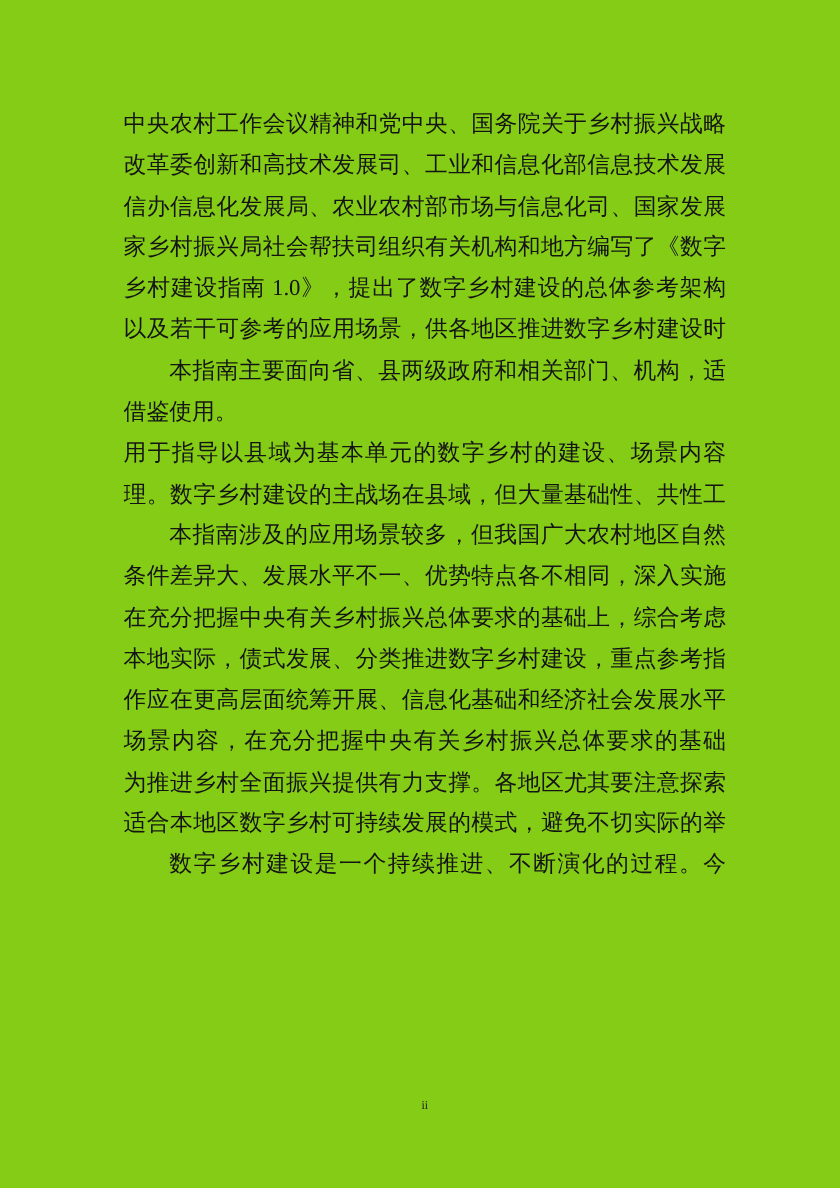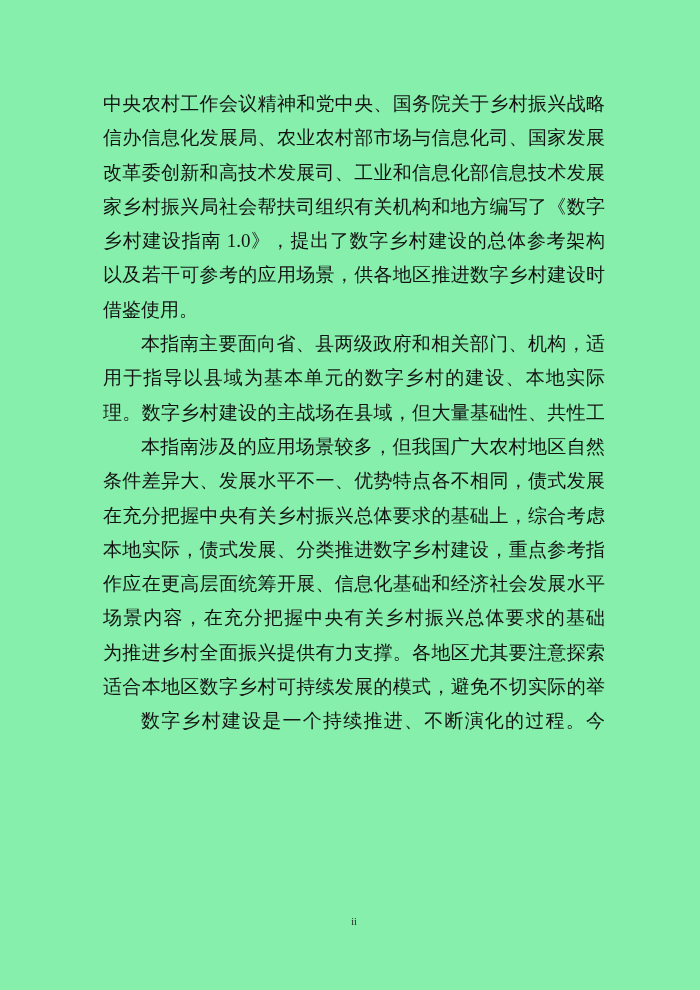--- a/index.html
+++ b/index.html
@@ -4,21 +4,21 @@
 <style>
   html, body {
     margin: 0;
     padding: 0;
     background: #ffffff;
   }
   .page {
     position: relative;
     width: 700px;
     height: 990px;
-    background: #86efac;
+    background: #84cc16;
     overflow: hidden;
     font-family: "Liberation Serif", "DejaVu Serif", serif;
     color: #141414;
   }
   .text-block {
     position: absolute;
     left: 103px;
     top: 87px;
     width: 502px;
   }
@@ -51,31 +51,31 @@
     line-height: 20px;
     color: #222222;
   }
 </style>
 </head>
 <body>
 
 <div class="page">
   <div class="text-block">
     <div class="line">中央农村工作会议精神和党中央、国务院关于乡村振兴战略</div>
+    <div class="line">改革委创新和高技术发展司、工业和信息化部信息技术发展</div>
     <div class="line">信办信息化发展局、农业农村部市场与信息化司、国家发展</div>
-    <div class="line">改革委创新和高技术发展司、工业和信息化部信息技术发展</div>
     <div class="line">家乡村振兴局社会帮扶司组织有关机构和地方编写了《数字</div>
     <div class="line">乡村建设指南 1.0》，提出了数字乡村建设的总体参考架构</div>
     <div class="line">以及若干可参考的应用场景，供各地区推进数字乡村建设时</div>
+    <div class="line indent">本指南主要面向省、县两级政府和相关部门、机构，适</div>
     <div class="line end">借鉴使用。</div>
-    <div class="line indent">本指南主要面向省、县两级政府和相关部门、机构，适</div>
-    <div class="line">用于指导以县域为基本单元的数字乡村的建设、本地实际</div>
+    <div class="line">用于指导以县域为基本单元的数字乡村的建设、场景内容</div>
     <div class="line">理。数字乡村建设的主战场在县域，但大量基础性、共性工</div>
     <div class="line indent">本指南涉及的应用场景较多，但我国广大农村地区自然</div>
-    <div class="line">条件差异大、发展水平不一、优势特点各不相同，债式发展</div>
+    <div class="line">条件差异大、发展水平不一、优势特点各不相同，深入实施</div>
     <div class="line">在充分把握中央有关乡村振兴总体要求的基础上，综合考虑</div>
     <div class="line">本地实际，债式发展、分类推进数字乡村建设，重点参考指</div>
     <div class="line">作应在更高层面统筹开展、信息化基础和经济社会发展水平的</div>
     <div class="line">场景内容，在充分把握中央有关乡村振兴总体要求的基础上，</div>
     <div class="line">为推进乡村全面振兴提供有力支撑。各地区尤其要注意探索</div>
     <div class="line">适合本地区数字乡村可持续发展的模式，避免不切实际的举</div>
     <div class="line indent">数字乡村建设是一个持续推进、不断演化的过程。今后，</div>
   </div>
   <div class="page-number">ii</div>
 </div>

